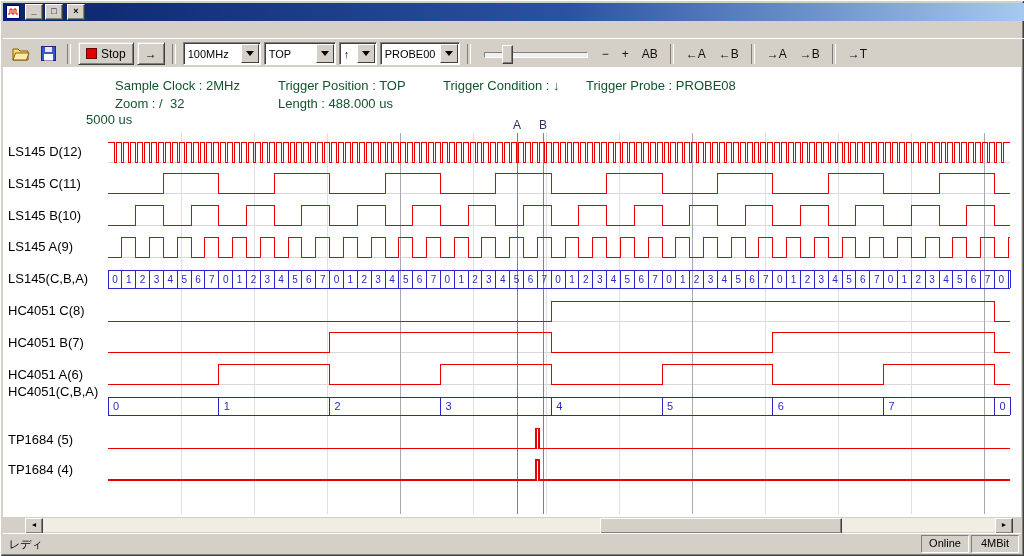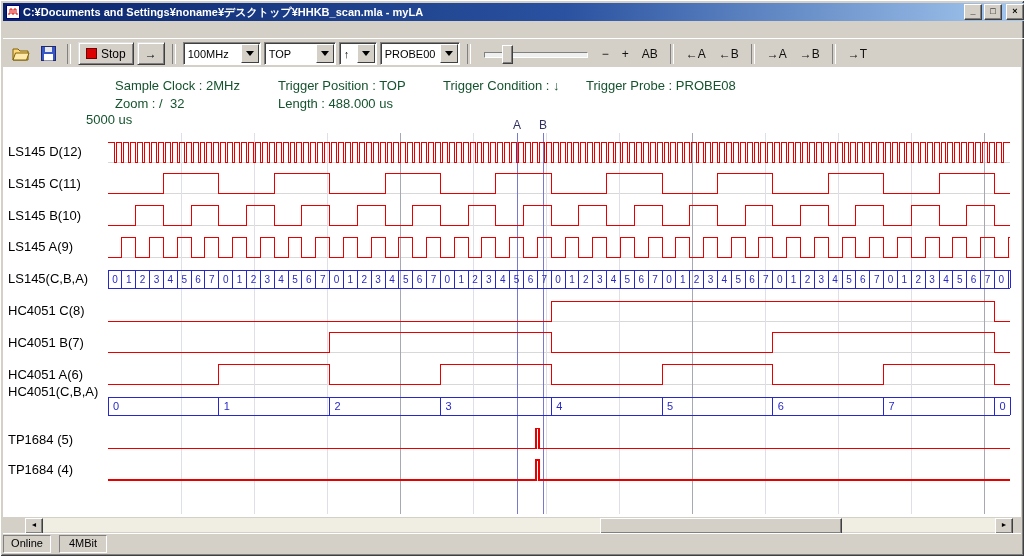--- a/index.html
+++ b/index.html
@@ -61,33 +61,32 @@
     font-size:7px;line-height:12px;text-align:center;color:#000;}
   .hs-left{left:22px;}
   .hs-right{left:992px;}
   .hs-thumb{position:absolute;left:597px;top:1px;width:240px;height:14px;background:#d4d0c8;
     border:1px solid;border-color:#ffffff #404040 #404040 #ffffff;box-shadow:inset -1px -1px 0 #808080;}
   
   .statusbar{position:absolute;left:3px;top:533px;width:1018px;height:20px;background:#d4d0c8;
     border-top:1px solid #ffffff;display:flex;align-items:center;}
   .sb-text{flex:1;padding-left:6px;font-size:11px;color:#000;}
   .sb-panel{height:16px;border:1px solid;border-color:#808080 #ffffff #ffffff #808080;
-    font-size:11px;line-height:15px;text-align:center;margin-right:8px;padding:0 4px;min-width:38px;color:#000;}
+    font-size:11px;line-height:15px;text-align:center;margin-right:2px;padding:0 4px;min-width:38px;color:#000;}
 </style>
 </head>
 <body>
 
 <div class="window">
 
   <div class="titlebar">
     <svg class="app-icon" width="14" height="14">
       <rect x="0.5" y="0.5" width="13" height="13" fill="#ffffff" stroke="#000080"></rect>
       <polyline points="2,9 4,9 4,4 6,4 6,9 8,9 8,4 10,4 10,9 12,9" fill="none" stroke="#dd0000" stroke-width="1"></polyline>
     </svg>
-    <div class="title-text">C:¥Documents and Settings¥noname¥デスクトップ¥HHKB_scan.mla - myLA</div>
     <div class="winbtn">_</div>
     <div class="winbtn">□</div>
     <div class="winbtn close">×</div>
   </div>
 
 
   <div class="toolbar">
     <button class="tb-icon">
       <svg width="18" height="14">
         <path d="M1 2 h5 l2 2 h8 v9 h-15 z" fill="#ffd87c" stroke="#806000"></path>
@@ -373,17 +372,18 @@
     <div class="hs-btn hs-left">
       <span>◄</span>
     </div>
     <div class="hs-thumb"></div>
     <div class="hs-btn hs-right">
       <span>►</span>
     </div>
   </div>
 
   <div class="statusbar">
+    <div class="sb-text">レディ</div>
     <div class="sb-panel">Online</div>
     <div class="sb-panel">4MBit</div>
   </div>
 
 </div>
 
 </body></html>

